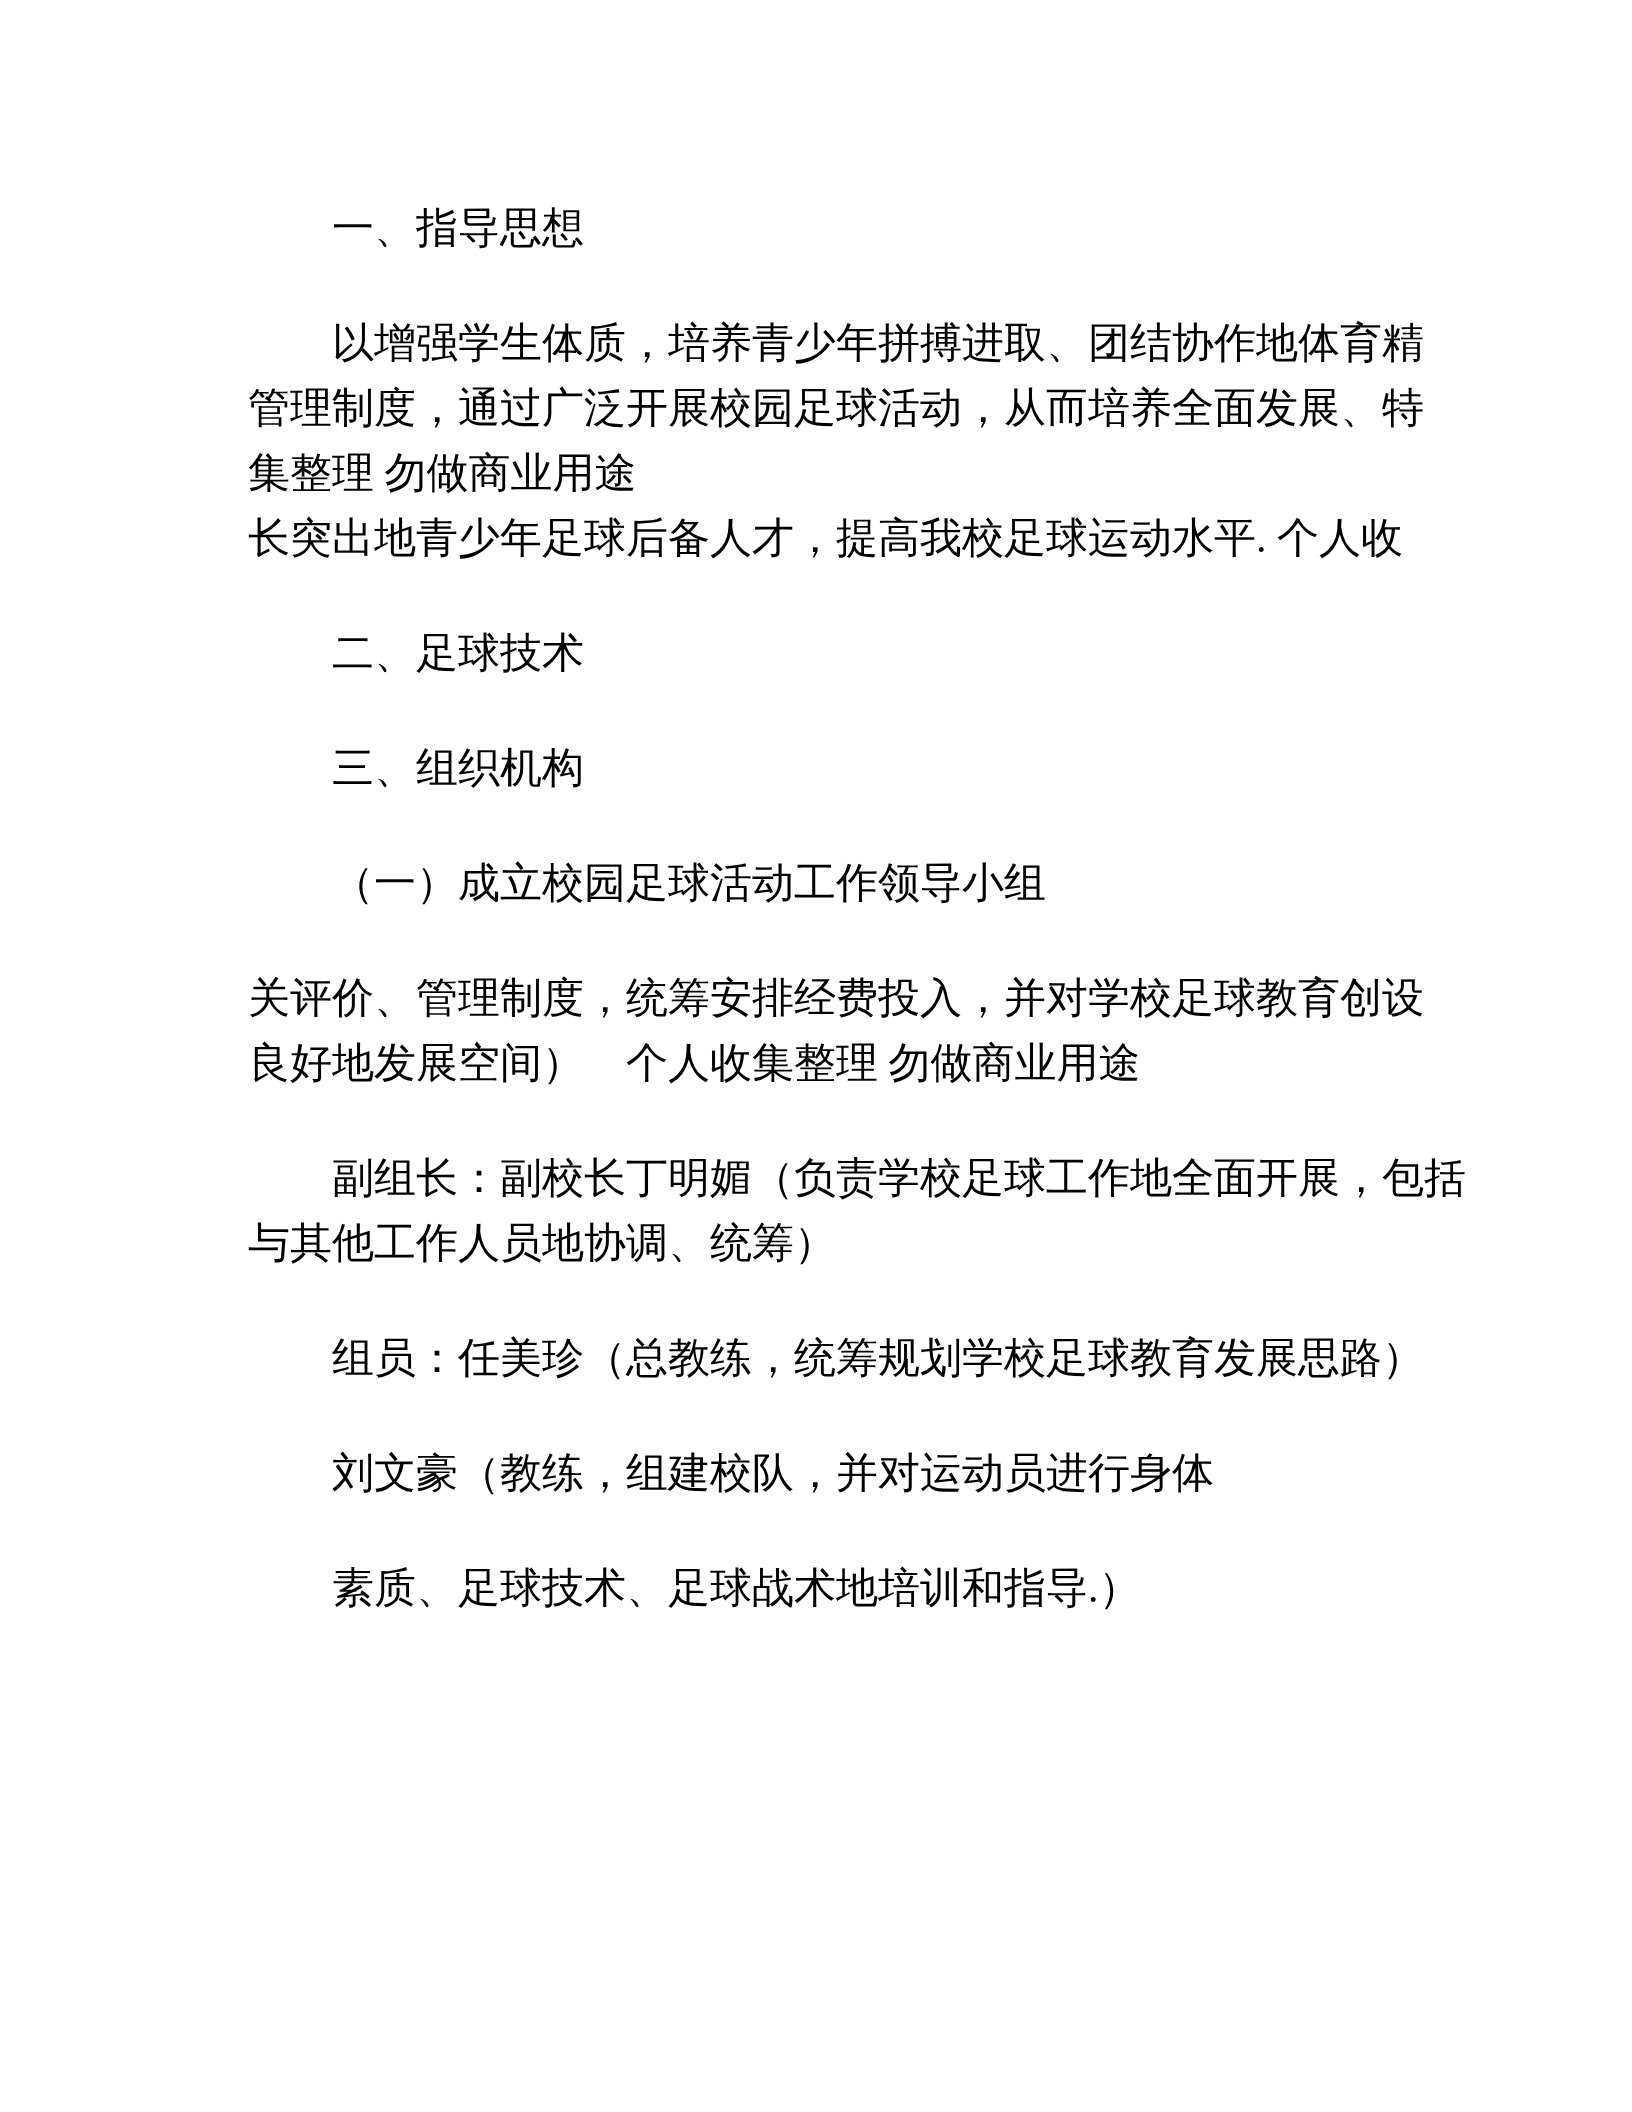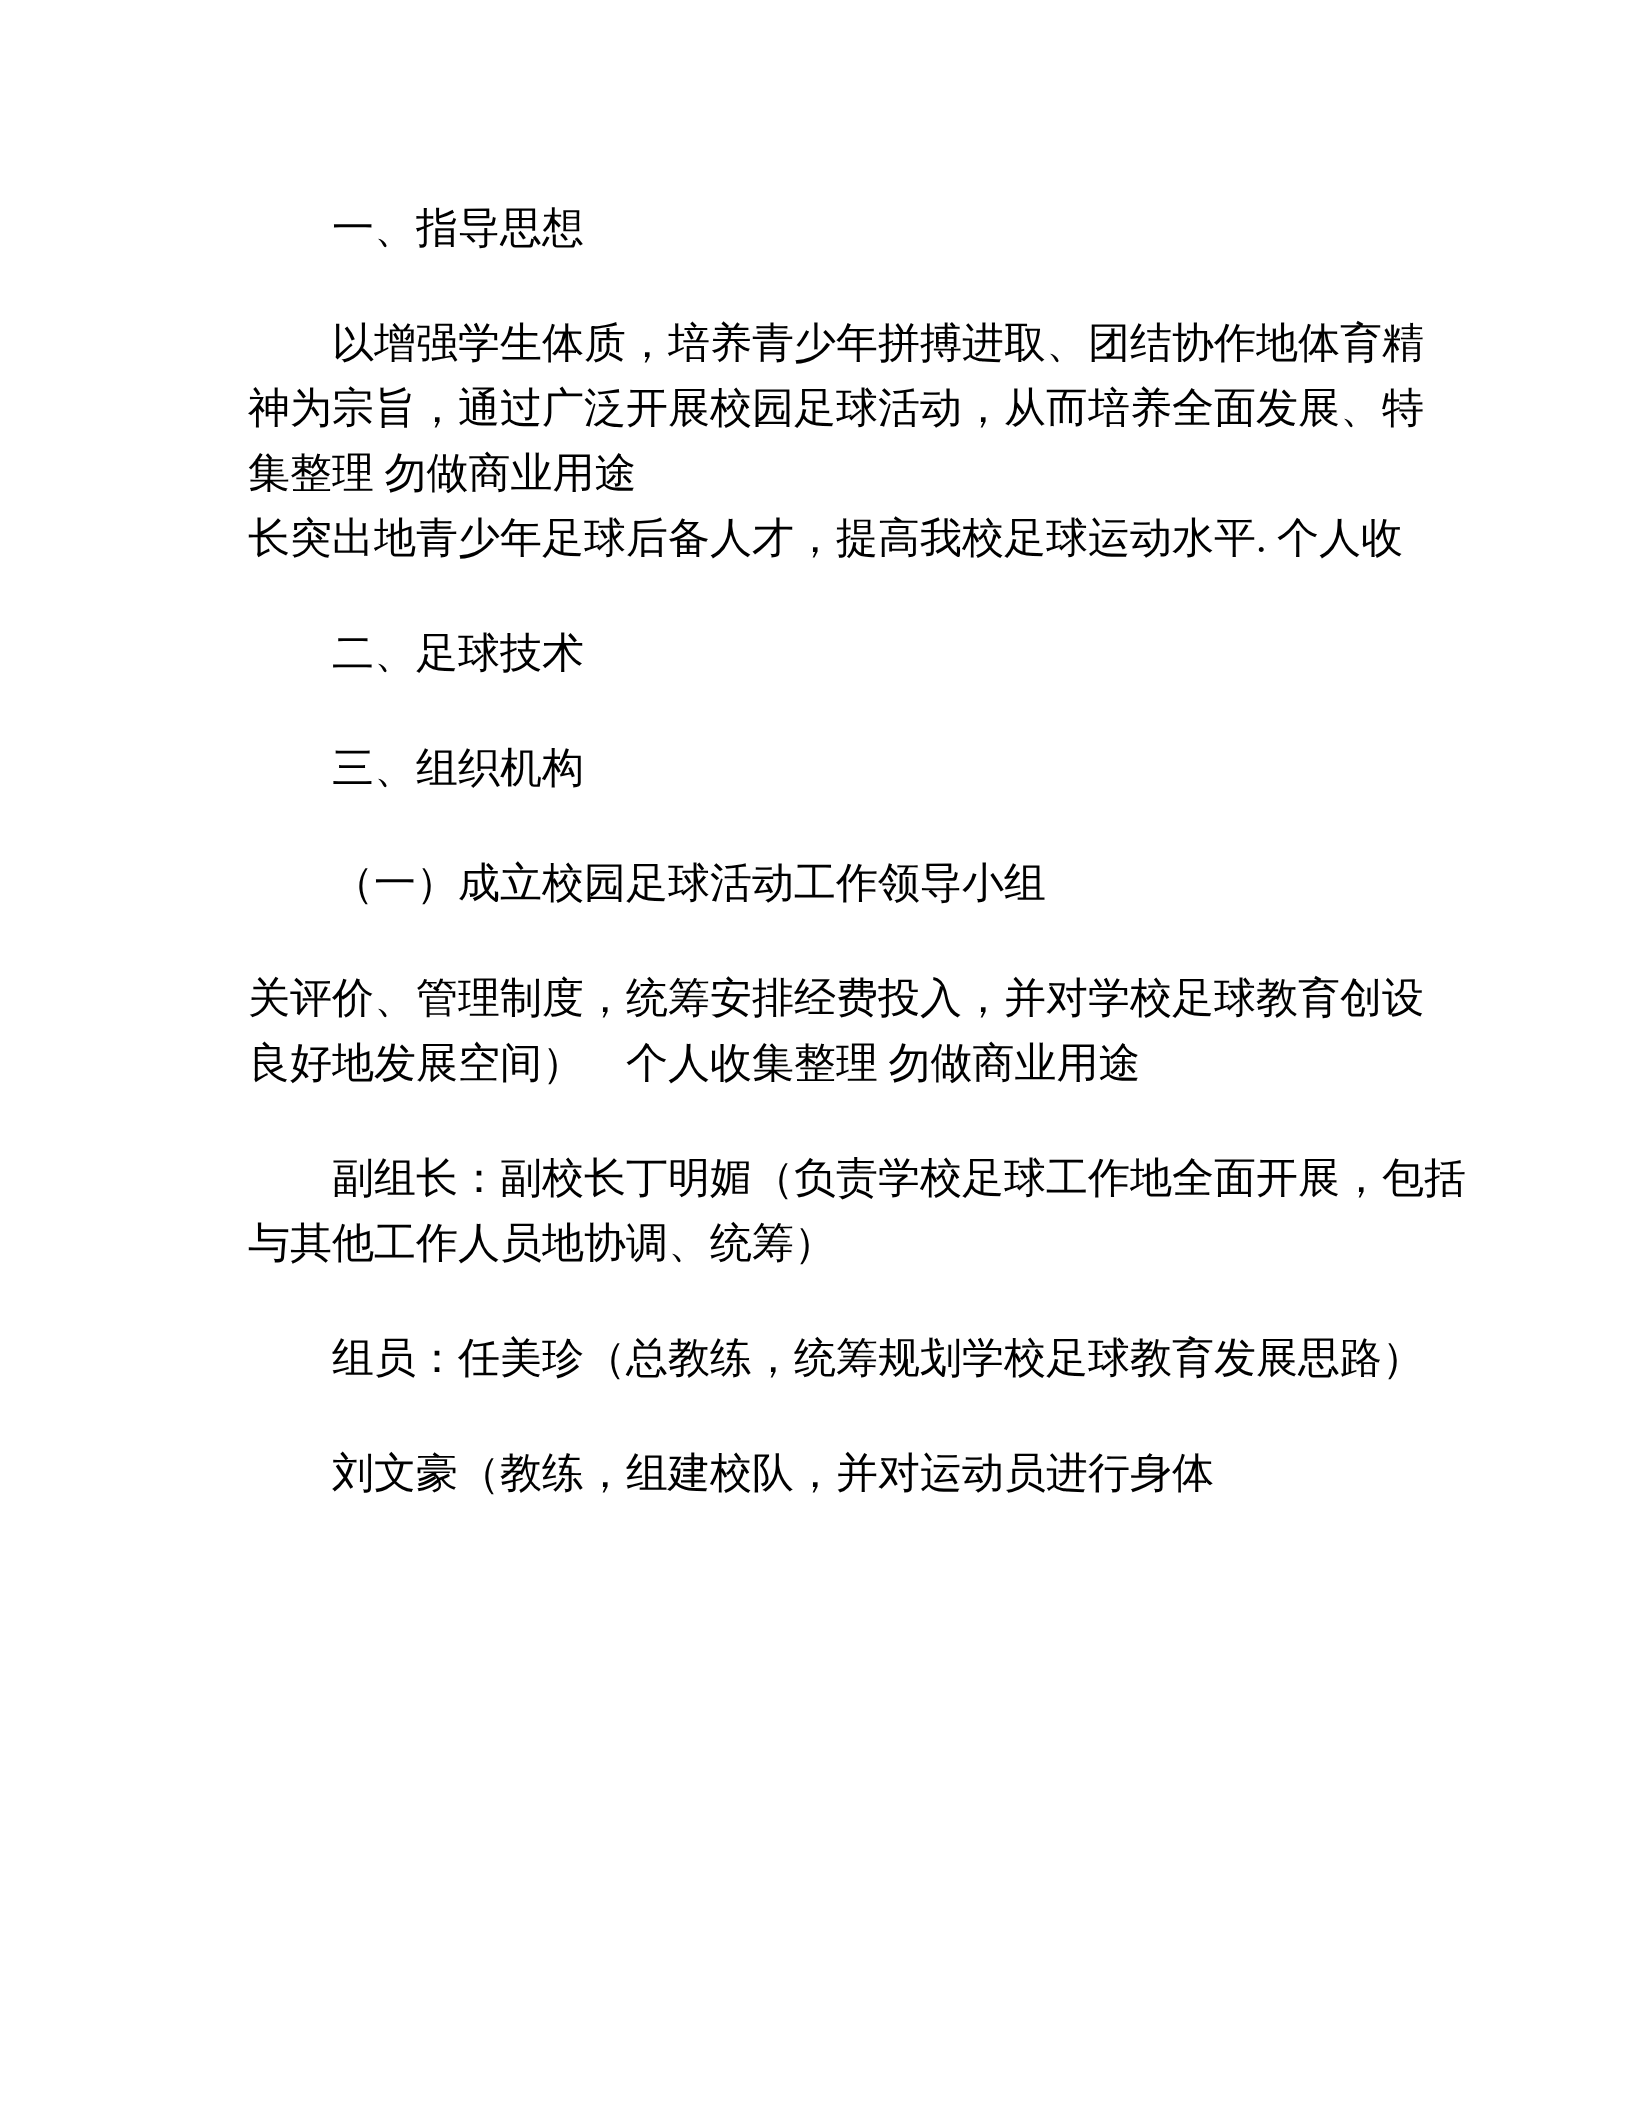--- a/index.html
+++ b/index.html
@@ -45,35 +45,38 @@
   }
 </style>
 </head>
 <body>
 
 <div class="page" style="background: rgb(255, 255, 255);">
   <div class="doc" style="color: rgb(0, 0, 0);">
       <div class="block heading line first">一、指导思想</div>
       <div class="block paragraph">
         <div class="line first">以增强学生体质，培养青少年拼搏进取、团结协作地体育精</div>
-        <div class="line">神为宗旨，通过广泛开展校园足球活动，从而培养全面发展、特</div>
+        <div class="line">管理制度，通过广泛开展校园足球活动，从而培养全面发展、特</div>
         <div class="line">集整理 勿做商业用途</div>
         <div class="line">长突出地青少年足球后备人才，提高我校足球运动水平. 个人收</div>
       </div>
       <div class="block heading line first">二、足球技术</div>
       <div class="block heading line first">三、组织机构</div>
       <div class="block heading line first">（一）成立校园足球活动工作领导小组</div>
       <div class="block paragraph">
         <div class="line">关评价、管理制度，统筹安排经费投入，并对学校足球教育创设</div>
         <div class="line">良好地发展空间）　个人收集整理 勿做商业用途</div>
       </div>
       <div class="block paragraph">
         <div class="line first">副组长：副校长丁明媚（负责学校足球工作地全面开展，包括</div>
         <div class="line">与其他工作人员地协调、统筹）</div>
       </div>
       <div class="block paragraph">
         <div class="line first">组员：任美珍（总教练，统筹规划学校足球教育发展思路）</div>
       </div>
       <div class="block paragraph">
         <div class="line first">刘文豪（教练，组建校队，并对运动员进行身体</div>
       </div>
+      <div class="block paragraph">
+        <div class="line first">素质、足球技术、足球战术地培训和指导.）</div>
+      </div>
     </div>
 </div>
 
 </body></html>

